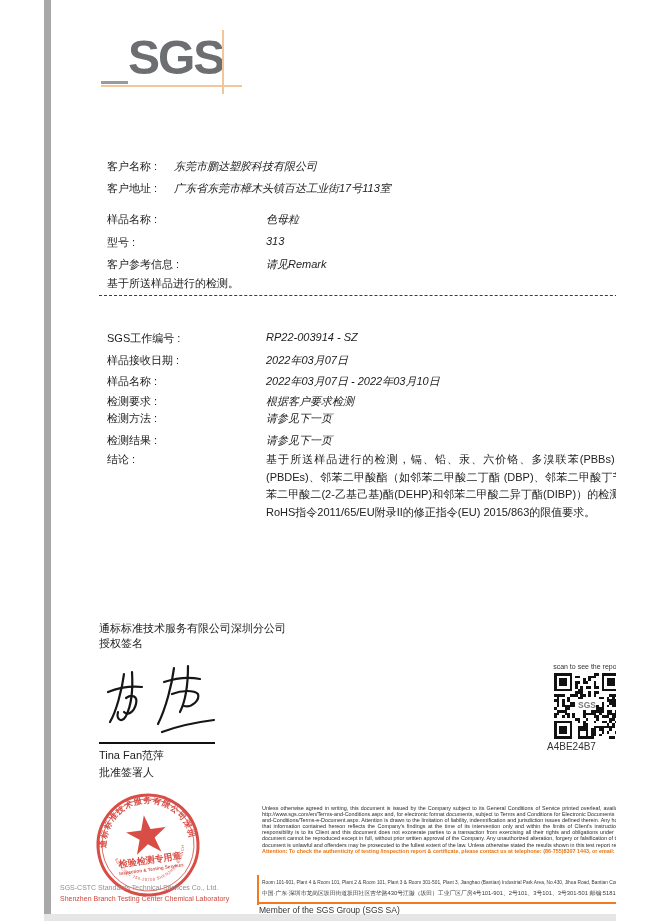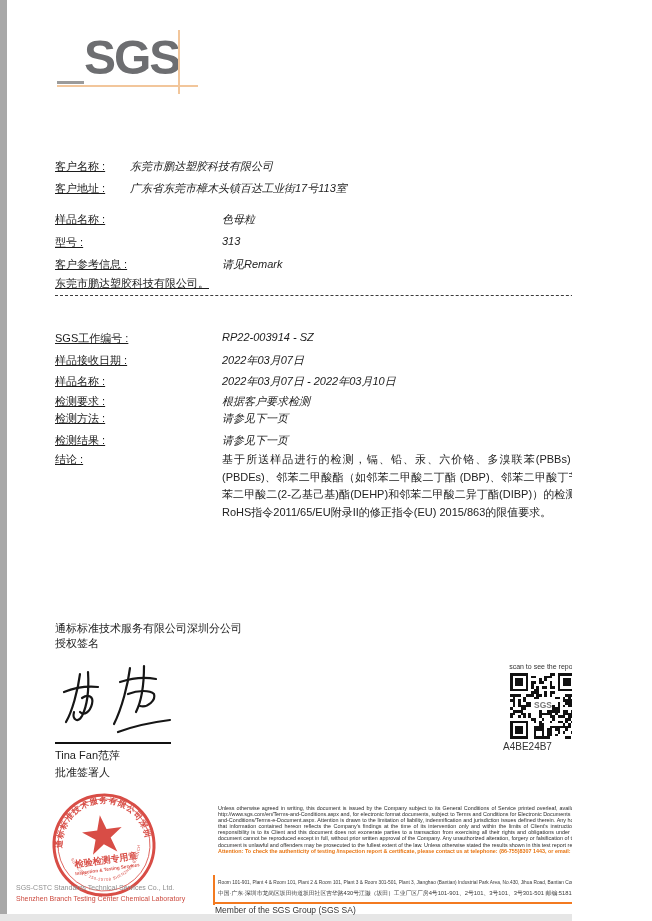--- a/index.html
+++ b/index.html
@@ -1,37 +1,37 @@
 <!DOCTYPE html>
 <html><head>
 <meta charset="utf-8">
 <style>
   html,body{margin:0;padding:0;background:#ffffff;}
   .page{
     position:relative;width:572px;height:921px;background:#ffffff;
     font-family:"Liberation Sans","DejaVu Sans",sans-serif;
-    color:#1c1c1c;overflow:hidden;
+    color:#1c1c1c;overflow:hidden;margin-left:44px;
   }
   .edge-left{position:absolute;left:0;top:0;width:7px;height:921px;background:#a8a8a8;}
   .edge-bottom{position:absolute;left:0;top:914px;width:652px;height:7px;background:#e6e6e6;}
 
   
   .logo{position:absolute;left:84px;top:34px;font-size:48px;font-weight:700;
         color:#6d6e71;letter-spacing:-2px;line-height:1;}
   .logo-underscore{position:absolute;left:57px;top:81px;width:27px;height:3px;background:#9b9b9b;}
   .logo-hline{position:absolute;left:57px;top:85px;width:141px;height:2px;background:#f2c69b;}
   .logo-vline{position:absolute;left:178px;top:30px;width:2px;height:64px;background:#f2c69b;}
 
   .title-row{position:absolute;left:55px;top:124px;width:583px;height:22px;}
   .doc-title{position:absolute;left:0;top:0;font-size:16px;font-weight:700;color:#111;}
   .report-no{position:absolute;left:178px;top:4px;font-size:11px;font-weight:700;}
   .report-date{position:absolute;left:339px;top:4px;font-size:11px;font-weight:700;}
   .page-info{position:absolute;left:490px;top:4px;font-size:11px;font-weight:700;}
   .row{position:absolute;width:590px;}
-  .row .lbl{position:absolute;left:0;top:0;font-size:11px;text-decoration:underline;}
+  .row .lbl{position:absolute;left:8px;top:0;font-size:11px;}
   .row .val{position:absolute;top:0;font-size:11px;font-style:italic;}
   .val-c1{left:75px;}   
   .val-c2{left:167px;}  
 
   .divider{position:absolute;left:55px;top:295px;width:584px;border-top:1.5px dashed #3c3c3c;}
 
   .conclusion{position:absolute;left:222px;top:451px;width:421px;
               font-size:11px;line-height:17.5px;color:#222;text-align:justify;}
 
   
@@ -95,21 +95,21 @@
   </div>
   <div class="row" style="left:55px;top:235px;">
     <span class="lbl">型号 :</span>
     <span class="val val-c2">313</span>
   </div>
   <div class="row" style="left:55px;top:257px;">
     <span class="lbl">客户参考信息 :</span>
     <span class="val val-c2">请见Remark</span>
   </div>
   <div class="row" style="left:55px;top:276px;">
-    <span class="lbl">东莞市鹏达塑胶科技有限公司。</span>
+    <span class="lbl">基于所送样品进行的检测。</span>
   </div>
 
   <div class="divider"></div>
 
   <div class="row" style="left:55px;top:331px;">
     <span class="lbl">SGS工作编号 :</span>
     <span class="val val-c2">RP22-003914 - SZ</span>
   </div>
   <div class="row" style="left:55px;top:353px;">
     <span class="lbl">样品接收日期 :</span>

